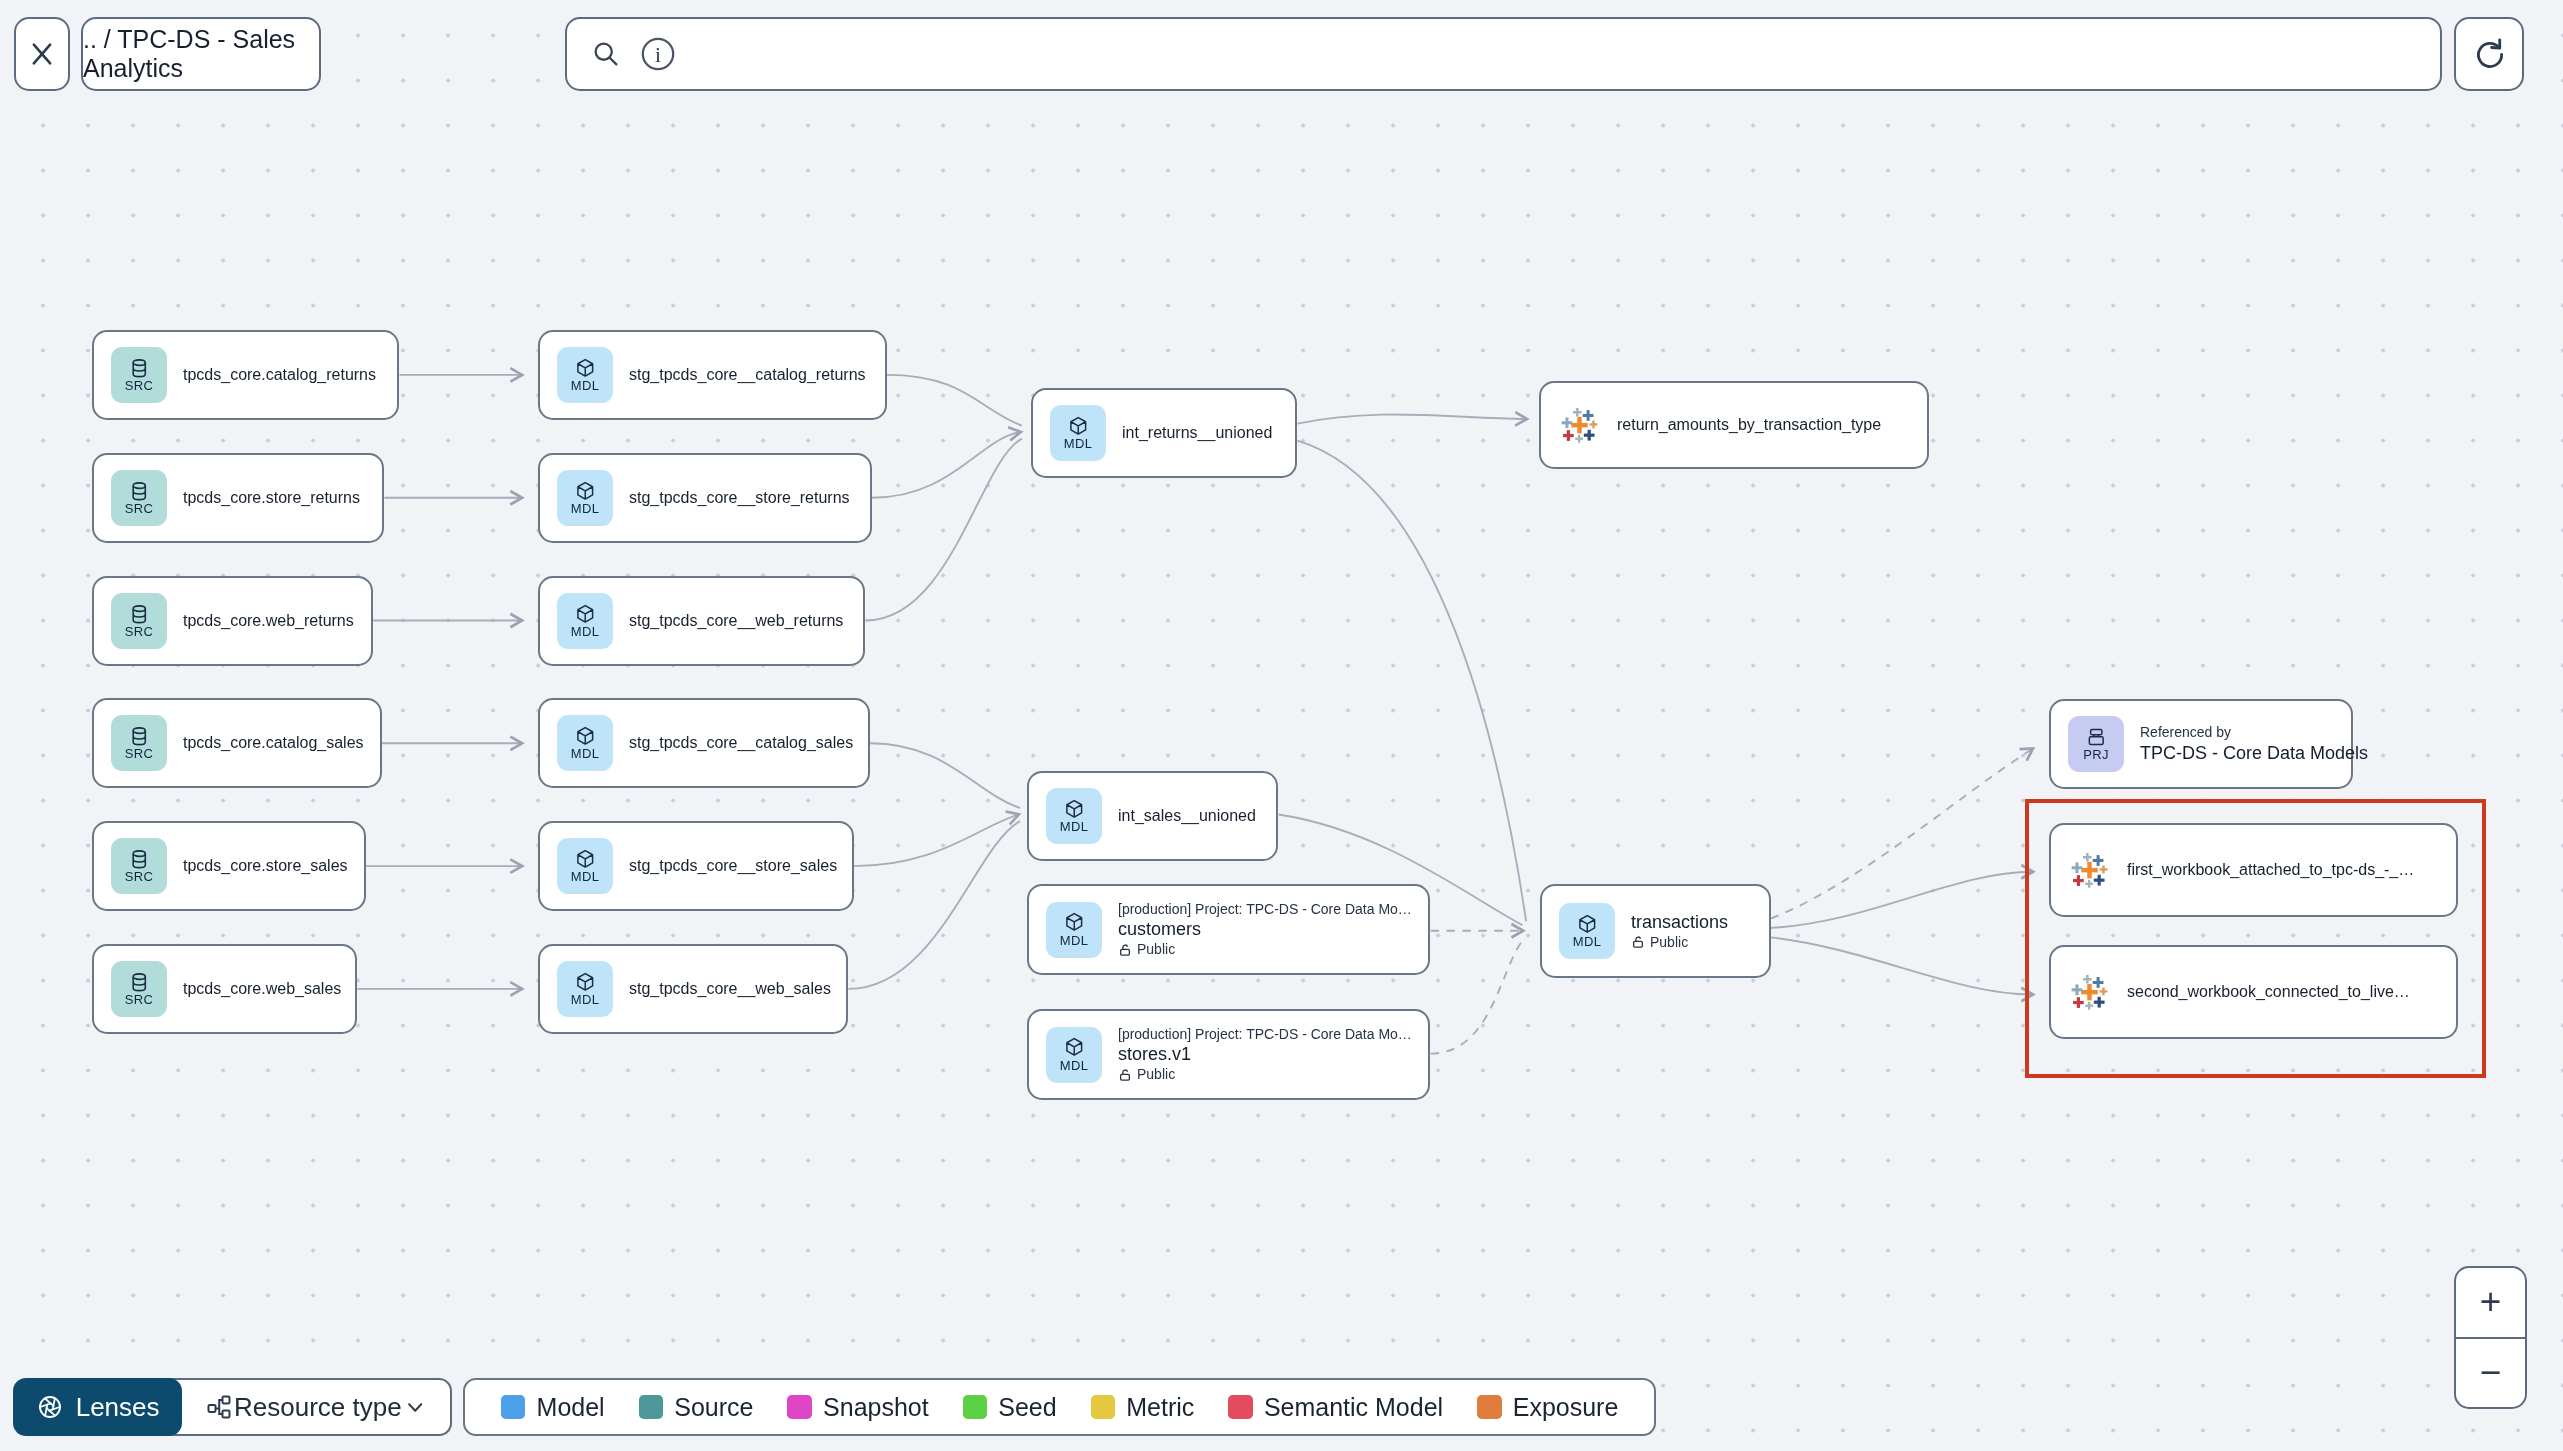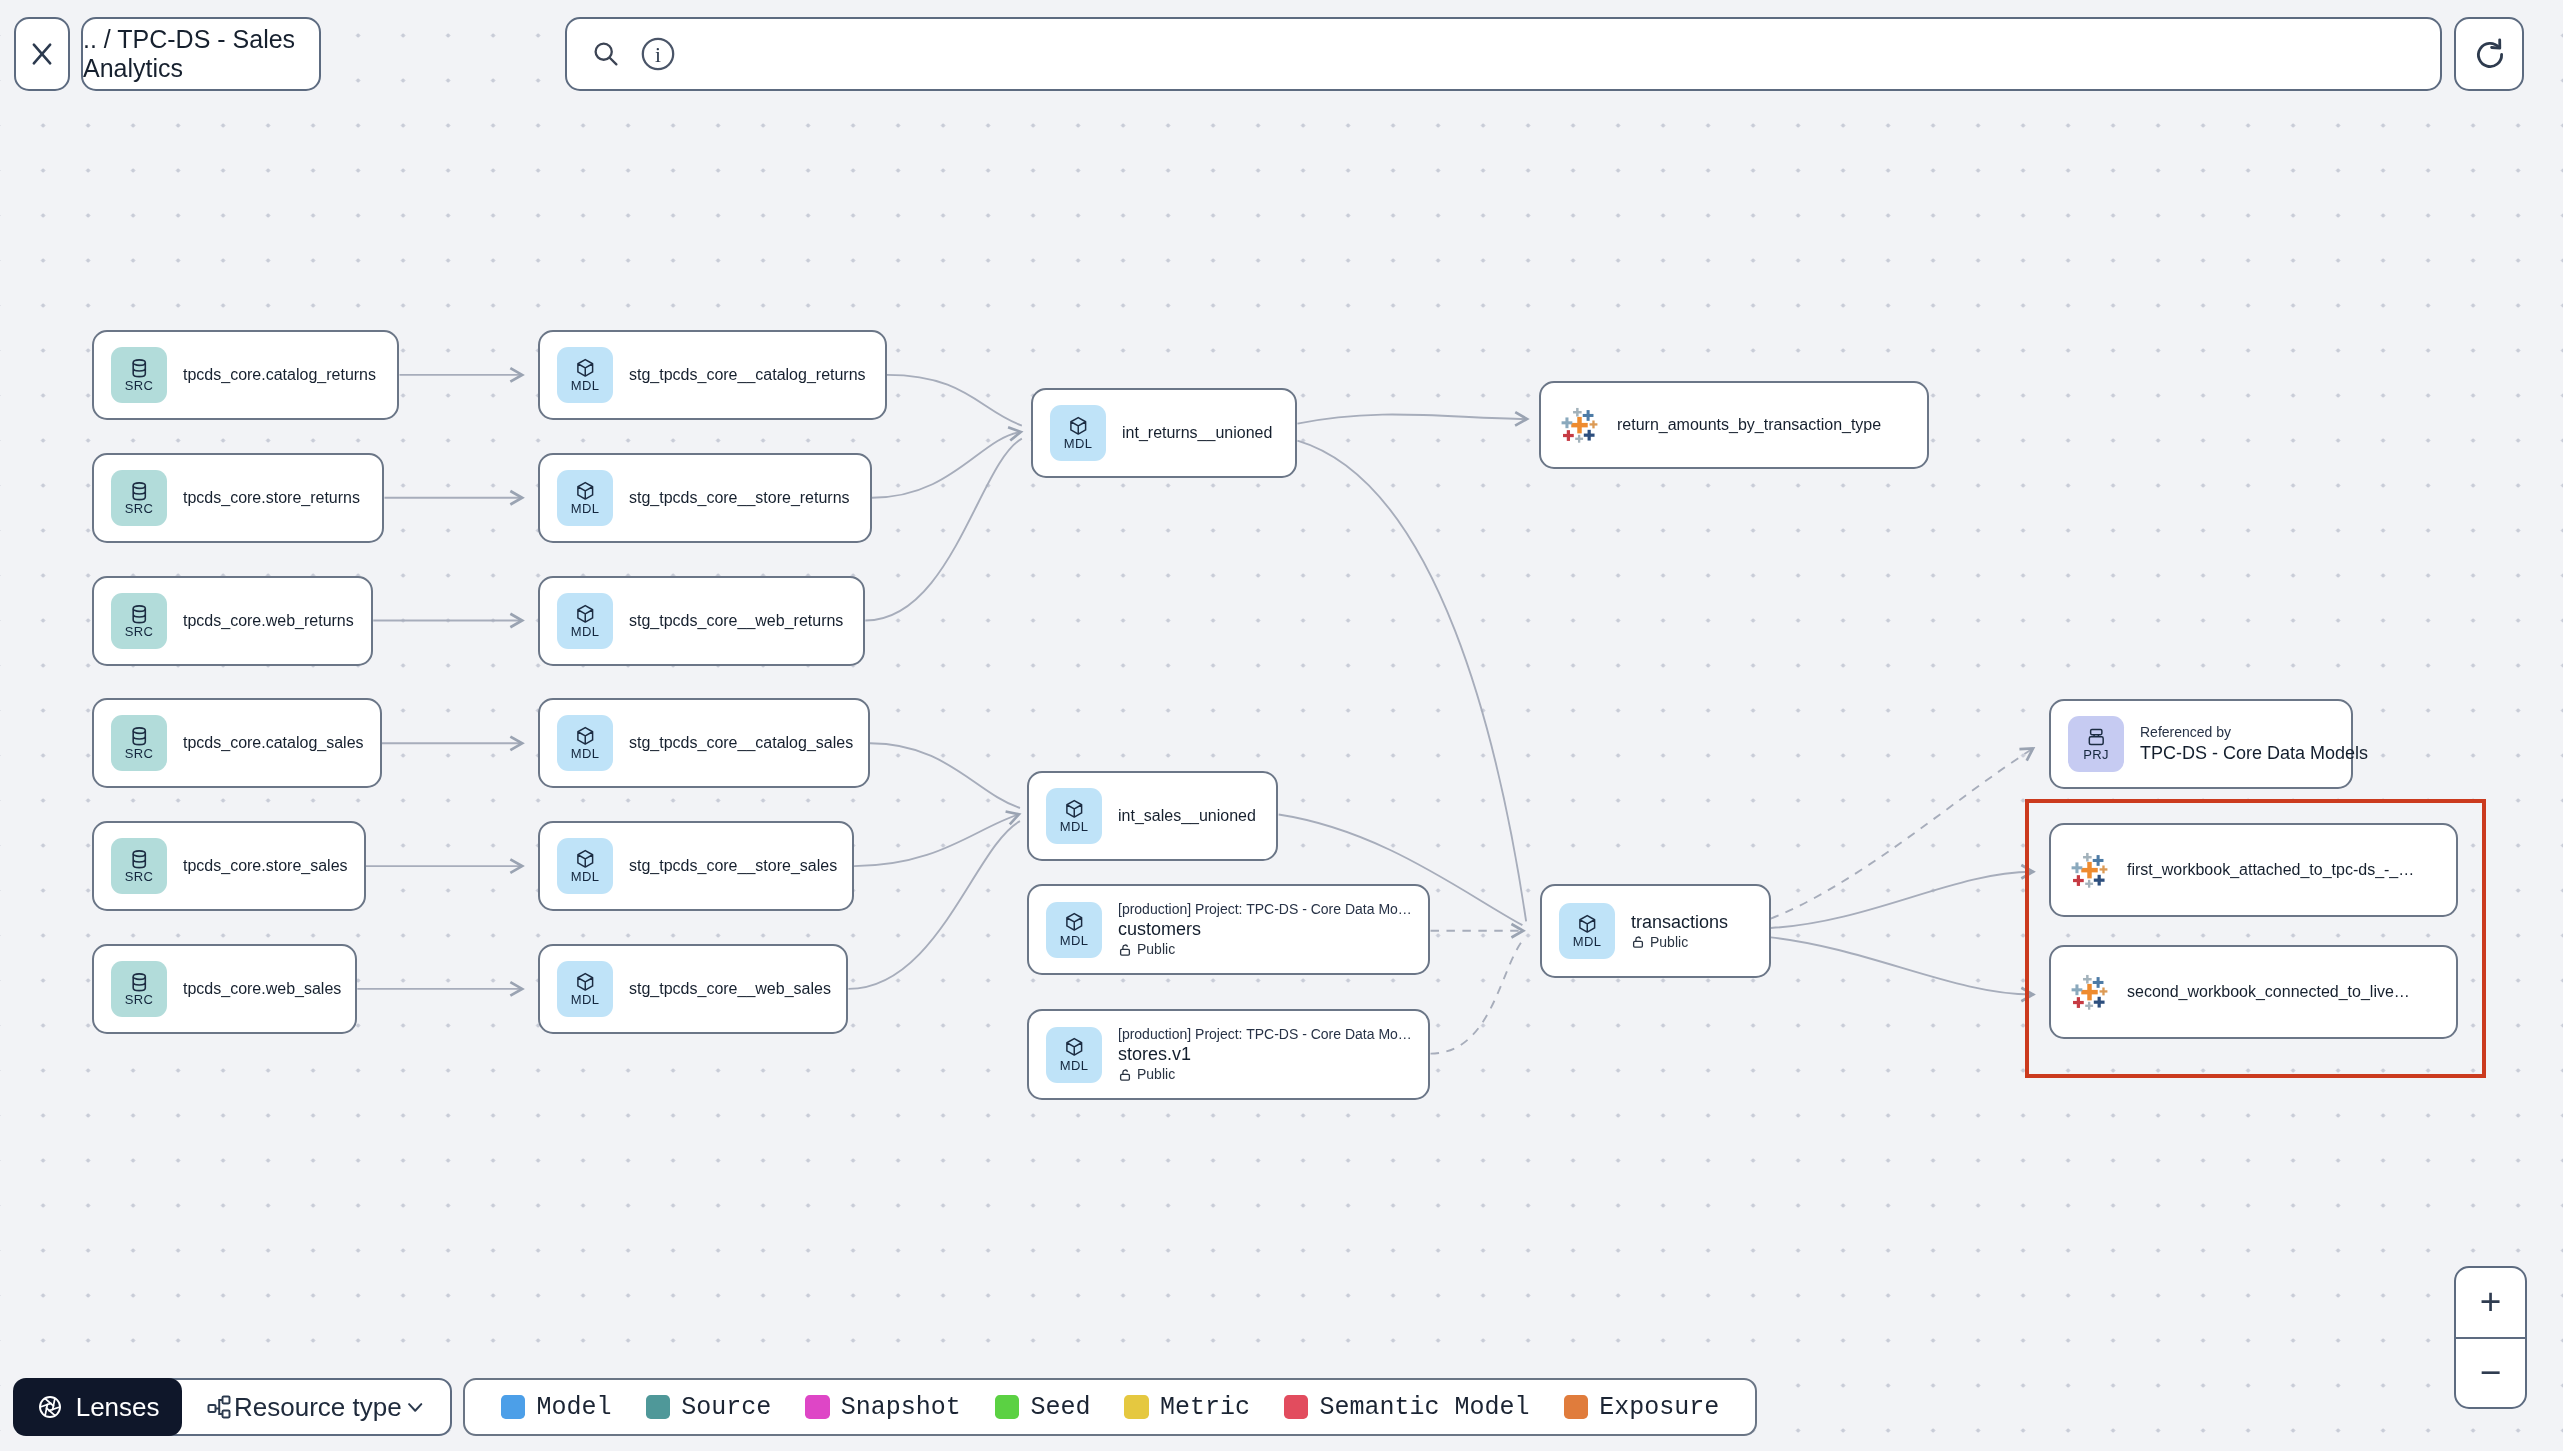--- a/index.html
+++ b/index.html
@@ -43,31 +43,31 @@
   .meta .ref{font-size:14px;color:#273246;}
   #edges{position:absolute;left:0;top:0;z-index:1;}
   #highlight-rect{
     position:absolute;left:2025px;top:799px;width:461px;height:279px;
     border:4.7px solid #cb3a1e;box-sizing:border-box;z-index:2;
   }
 
   
   #lens-pill{position:absolute;left:13px;top:1378px;height:58px;display:flex;border-radius:13px;z-index:5;}
   #lenses-btn{
-    background:#0f172a;color:#fff;border-radius:13px;display:flex;align-items:center;gap:12.2px;
+    background:#0c4a6e;color:#fff;border-radius:13px;display:flex;align-items:center;gap:12.2px;
     padding:0 22.5px;font-size:26px;height:58px;box-sizing:border-box;z-index:2;
   }
   #resource-type-btn{
     background:#fff;border:2.8px solid #5d6b80;border-radius:0 13px 13px 0;margin-left:-13px;
     display:flex;align-items:center;gap:1px;padding:0 22.5px 0 34px;font-size:26px;color:#202b3c;
     height:58px;box-sizing:border-box;
   }
   #legend{
     position:absolute;left:463px;top:1378px;height:58px;background:#fff;border:2.8px solid #6a7585;
-    border-radius:13px;display:flex;align-items:center;gap:34px;padding:0 36px;box-sizing:border-box;z-index:5;font-family:Liberation Mono, monospace;
+    border-radius:13px;display:flex;align-items:center;gap:34px;padding:0 36px;box-sizing:border-box;z-index:5;
   }
   .legend-item{display:flex;align-items:center;gap:11.2px;font-size:25px;color:#1b2433;}
   .swatch{width:24.4px;height:24.4px;border-radius:4.7px;}
   #zoom-ctl{
     position:absolute;left:2454px;top:1266px;width:73px;height:143px;background:#fff;
     border:2.8px solid #5d6b80;border-radius:15px;box-sizing:border-box;display:flex;flex-direction:column;z-index:5;
   }
   #zoom-in,#zoom-out{flex:1;display:flex;align-items:center;justify-content:center;font-size:37px;color:#2f3c50;}
   #zoom-in{border-bottom:2.8px solid #5d6b80;}
 </style>

